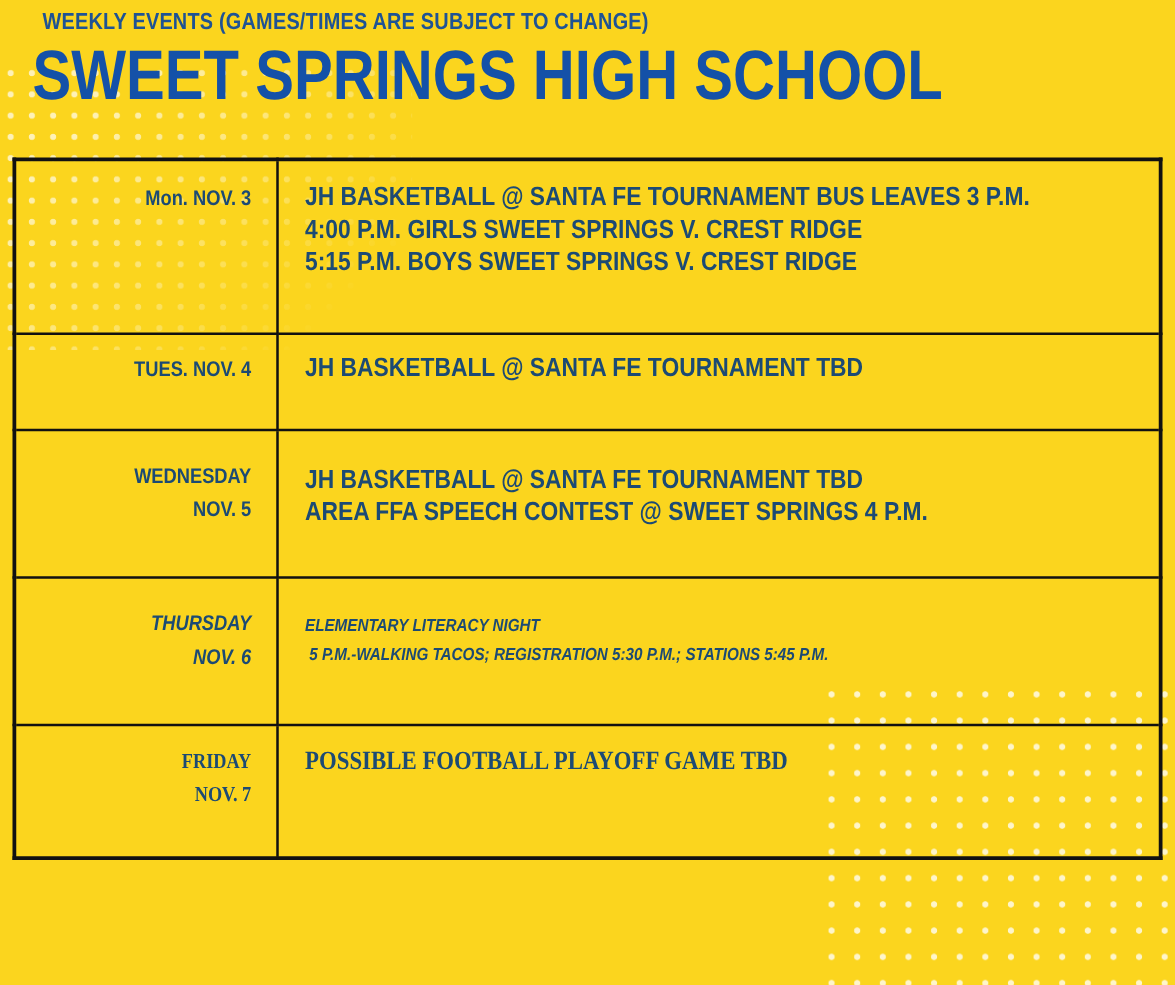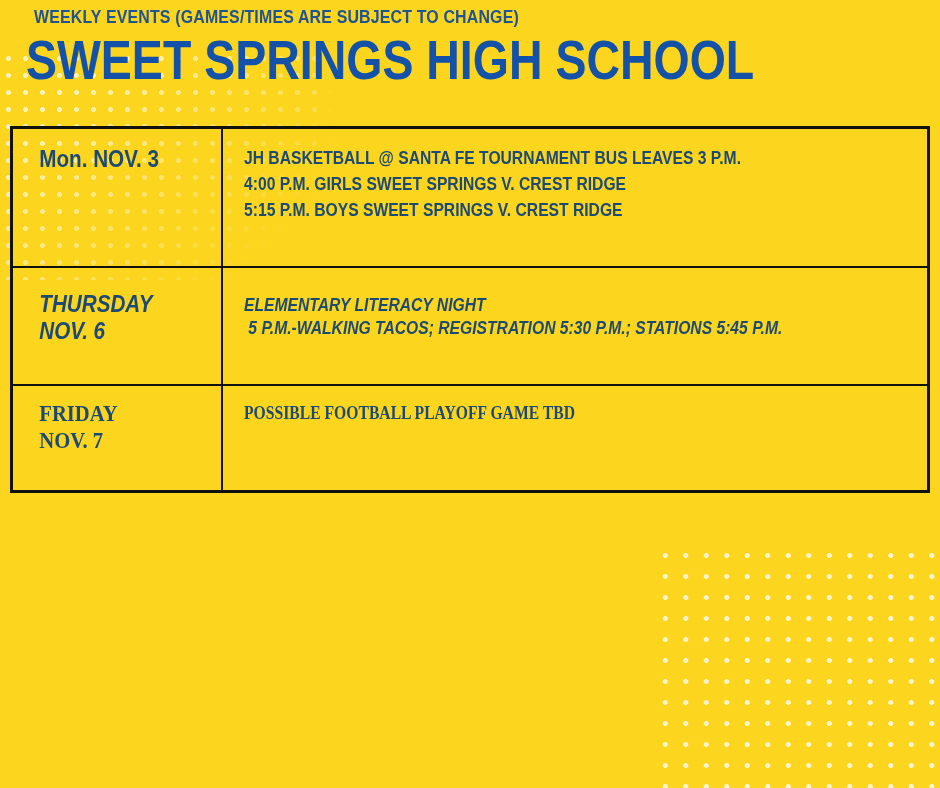--- a/index.html
+++ b/index.html
@@ -38,40 +38,40 @@
     width: 920px; border-collapse: collapse;
     border: 3px solid #111;
   }
   table.sched td {
     border: 2.5px solid #111;
     vertical-align: top;
     color: #1C4A74;
     font-weight: bold;
   }
   td.day {
-    width: 188px; 
+    width: 188px; text-align: right;
     padding: 16px 20px 0 0;
-    font-size: 24px; line-height: 27px;
+    font-size: 17px; line-height: 27px;
   }
   td.day span { display: block; transform: scaleX(0.86); transform-origin: right; white-space: nowrap; }
   td.ev {
     padding: 16px 0 0 21px;
-    font-size: 18px; line-height: 26px;
+    font-size: 21px; line-height: 26px;
   }
   td.ev span { display: block; transform: scaleX(0.87); transform-origin: left; white-space: pre; }
   tr.r1 td { height: 121px; }
   tr.r2 td { height: 61px; }
   tr.r3 td { height: 90px; }
   tr.r4 td { height: 90px; font-style: italic; }
   tr.r5 td { height: 90px; font-family: Liberation Serif, serif; }
   tr.r2 td { padding-top: 14px; }
   tr.r3 td { padding-top: 22px; }
   tr.r3 td.ev { padding-top: 26px; }
   tr.r4 td { padding-top: 22px; }
-  tr.r4 td.ev { padding-top: 26px; font-size: 18px; line-height: 23px; }
+  tr.r4 td.ev { padding-top: 26px; font-size: 14px; line-height: 23px; }
   tr.r5 td { padding-top: 14px; }
   tr.r5 td.ev { padding-top: 14px; }
 </style>
 </head>
 <body>
 
 <div class="dots tl"></div>
 <div class="dots br"></div>
 
 <div class="subtitle">WEEKLY EVENTS (GAMES/TIMES ARE SUBJECT TO CHANGE)</div>
@@ -80,20 +80,38 @@
 <table class="sched">
   <tbody>
       <tr class="r1">
     <td class="day">
       <span>Mon. NOV. 3</span>
     </td>
     <td class="ev">
       <span>JH BASKETBALL @ SANTA FE TOURNAMENT BUS LEAVES 3 P.M.</span>
       <span>4:00 P.M. GIRLS SWEET SPRINGS V. CREST RIDGE</span>
       <span>5:15 P.M. BOYS SWEET SPRINGS V. CREST RIDGE</span>
+    </td>
+  </tr>
+  <tr class="r2">
+    <td class="day">
+      <span>TUES. NOV. 4</span>
+    </td>
+    <td class="ev">
+      <span>JH BASKETBALL @ SANTA FE TOURNAMENT TBD</span>
+    </td>
+  </tr>
+  <tr class="r3">
+    <td class="day">
+      <span>WEDNESDAY</span>
+      <span>NOV. 5</span>
+    </td>
+    <td class="ev">
+      <span>JH BASKETBALL @ SANTA FE TOURNAMENT TBD</span>
+      <span>AREA FFA SPEECH CONTEST @ SWEET SPRINGS 4 P.M.</span>
     </td>
   </tr>
   <tr class="r4">
     <td class="day">
       <span>THURSDAY</span>
       <span>NOV. 6</span>
     </td>
     <td class="ev">
       <span>ELEMENTARY LITERACY NIGHT</span>
       <span> 5 P.M.-WALKING TACOS; REGISTRATION 5:30 P.M.; STATIONS 5:45 P.M.</span>

